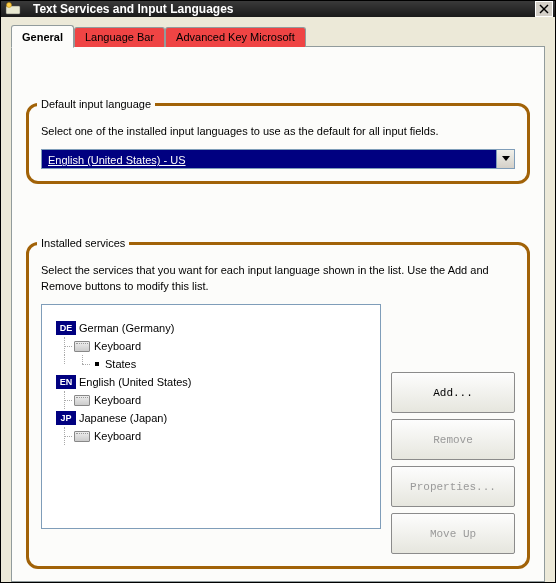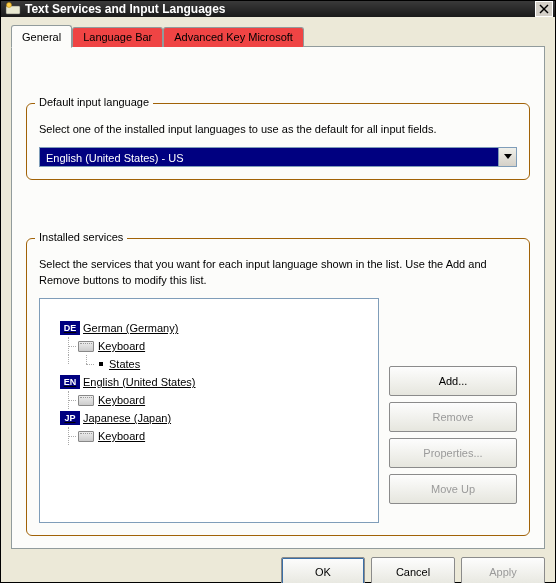--- a/index.html
+++ b/index.html
@@ -33,20 +33,21 @@
   margin-right: 4px;
   display: flex;
   align-items: center;
   justify-content: center;
 }
 .titlebar-icon svg { width: 16px; height: 16px; }
 .titlebar-text {
   font-weight: bold;
   font-size: 12px;
   flex: 1;
+  margin-left: 8px;
 }
 .titlebar-close {
   width: 18px;
   height: 16px;
   border: 1px solid #fff;
   background: #d4d0c8;
   color: #000;
   font-family: Arial;
   font-weight: bold;
   font-size: 12px;
@@ -76,33 +77,34 @@
   border-radius: 3px 3px 0 0;
   cursor: pointer;
   position: relative;
 }
 .tab.active {
   background: #fcfcfa;
   padding-top: 5px;
   border-bottom: 1px solid #fcfcfa;
   margin-bottom: -1px;
   z-index: 3;
+  font-weight: bold;
 }
 .tab-panel {
   border: 1px solid #919b9c;
   background: #fcfcfa;
   flex: 1;
   padding: 12px 14px;
   display: flex;
   flex-direction: column;
   gap: 14px;
 }
 .groupbox {
-  border: 1px solid #a16207;
-  border-radius: 6px;
+  border: 3px solid #a16207;
+  border-radius: 12px;
   position: relative;
   padding: 18px 12px 12px 12px;
   margin-top: 44px;
 }
 .groupbox-title {
   position: absolute;
   top: -8px;
   left: 8px;
   background: #fcfcfa;
   padding: 0 4px;
@@ -116,20 +118,21 @@
   border: 1px solid #7f9db9;
   background: #000080;
   height: 20px;
 }
 .dropdown-value {
   flex: 1;
   color: #fff;
   padding: 10px 6px;
   display: flex;
   align-items: center;
+  text-decoration: underline;
 }
 .dropdown-btn {
   width: 18px;
   background: linear-gradient(#f0f0ea,#d4d0c8);
   border-left: 1px solid #7f9db9;
   display: flex;
   align-items: center;
   justify-content: center;
   cursor: pointer;
 }
@@ -137,22 +140,21 @@
   display: flex;
   gap: 10px;
   margin-top: 10px;
 }
 .tree {
   border: 1px solid #7f9db9;
   background: #fff;
   width: 340px;
   height: 225px;
   overflow: auto;
-  padding: 20px;
-  text-decoration: underline;
+  padding: 14px;
 }
 .tree-node {
   display: flex;
   align-items: center;
   padding: 0;
   height: 18px;
 }
 .lang-badge {
   width: 20px;
   height: 14px;
@@ -203,30 +205,30 @@
 }
 .btn-col {
   flex: 1;
   display: flex;
   flex-direction: column;
   justify-content: flex-start;
   padding-top: 68px;
   gap: 6px;
 }
 .btn, .dlg-btn {
-  height: 30px;
+  height: 41px;
   border: 1px solid #8b8b8b;
   background: linear-gradient(#fdfdfd,#e6e6de);
   border-radius: 2px;
   cursor: pointer;
   display: flex;
   align-items: center;
   justify-content: center;
   font-size: 11px;
-  font-family: Liberation Sans, sans-serif;
+  font-family: Liberation Mono, monospace;
 }
 .btn.disabled, .dlg-btn.disabled {
   color: #9a9a9a;
   cursor: default;
 }
 .dlg-buttons {
   display: flex;
   justify-content: flex-end;
   gap: 6px;
   padding: 8px 0 0 0;

